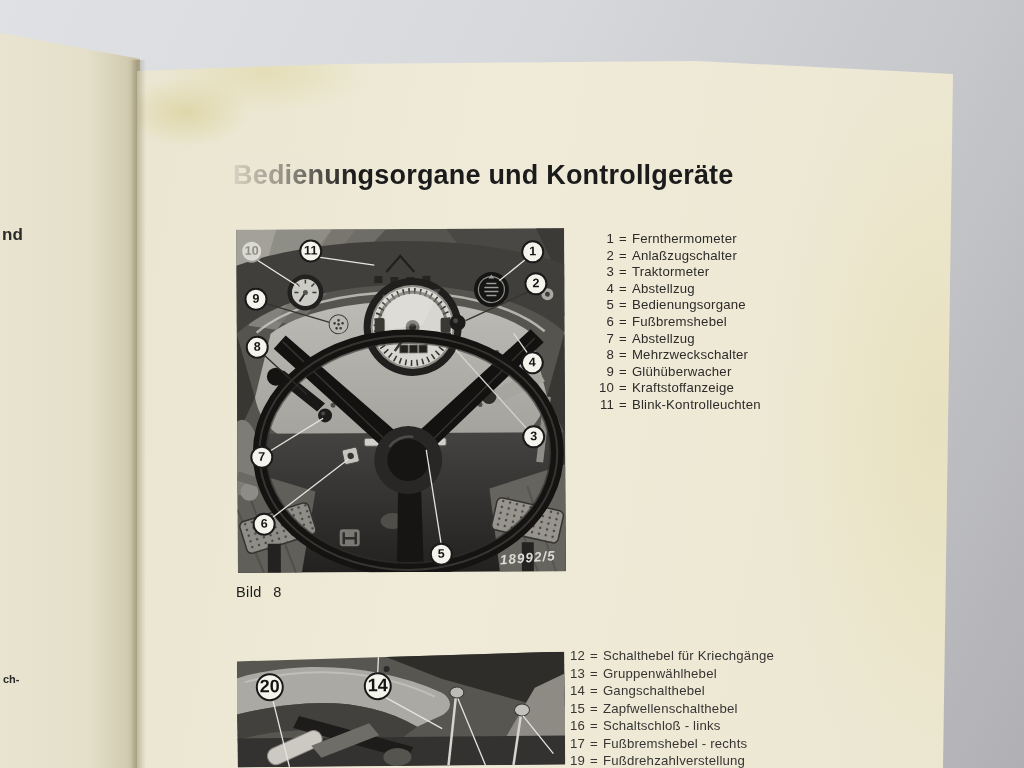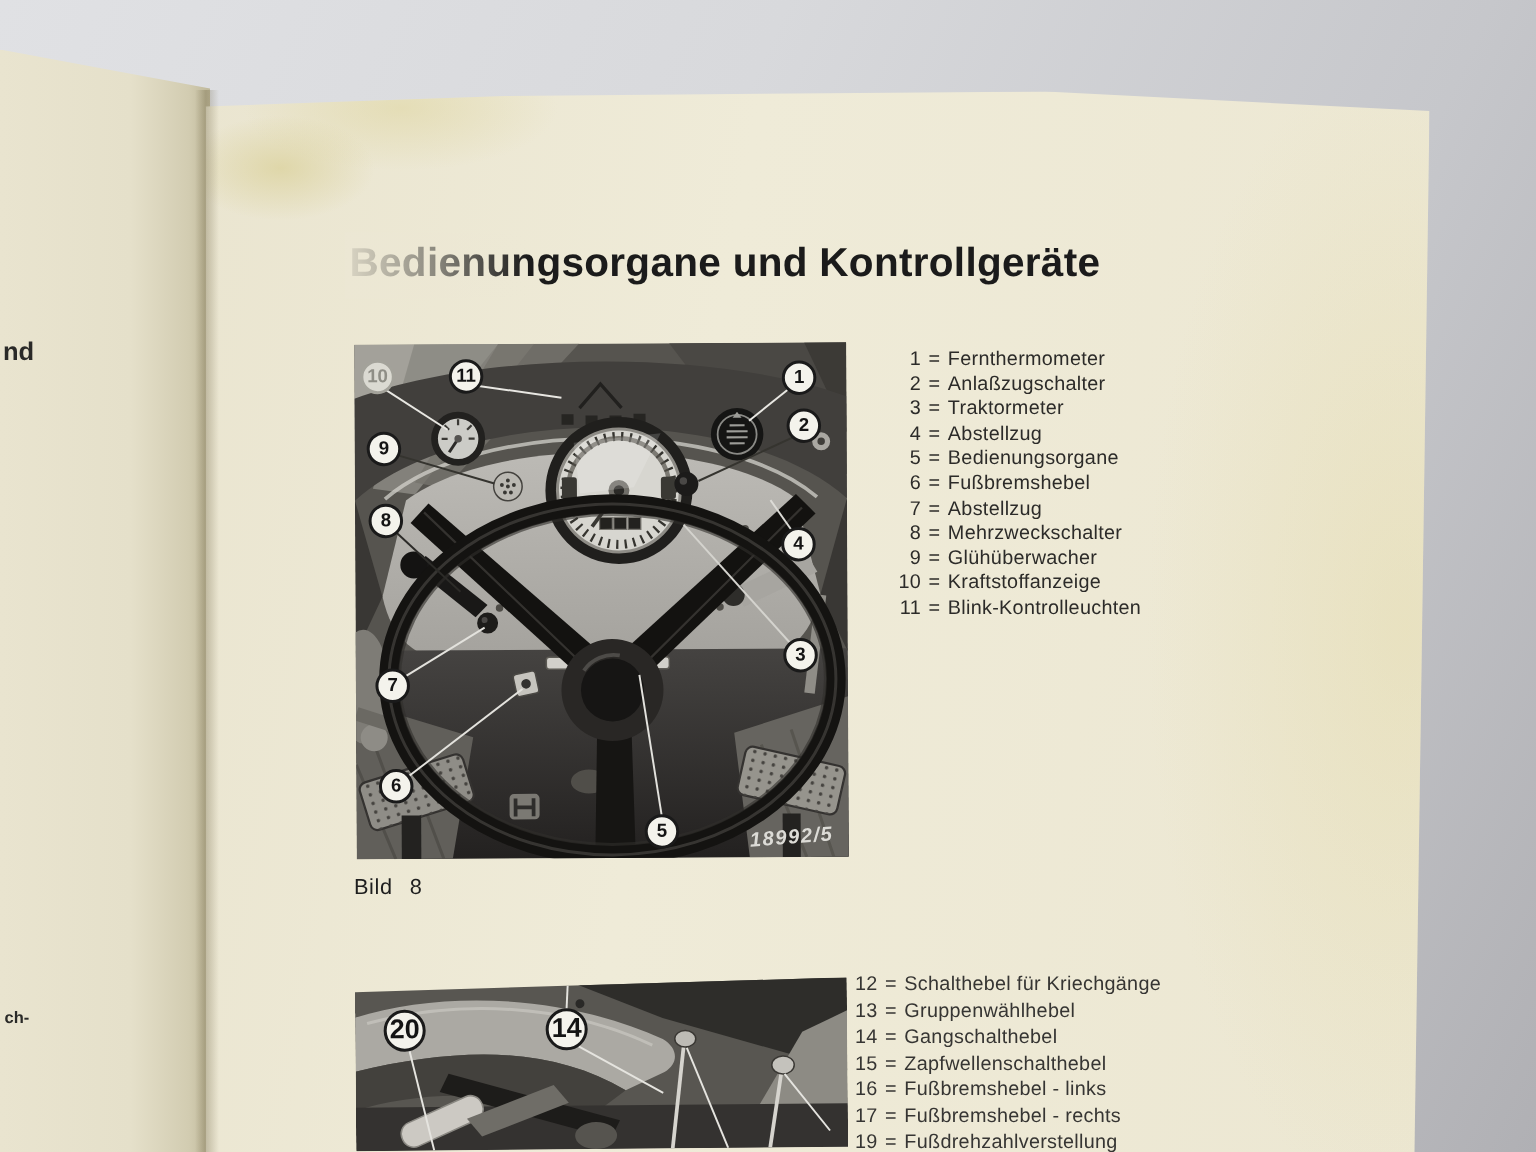--- a/index.html
+++ b/index.html
@@ -353,21 +353,21 @@
           <span class="ll">Gangschalthebel</span>
         </div>
       <div class="lrow">
           <span class="ln">15</span>
           <span class="le">=</span>
           <span class="ll">Zapfwellenschalthebel</span>
         </div>
       <div class="lrow">
           <span class="ln">16</span>
           <span class="le">=</span>
-          <span class="ll">Fußbremshebel - links</span>
+          <span class="ll">Schaltschloß - links</span>
         </div>
       <div class="lrow">
           <span class="ln">17</span>
           <span class="le">=</span>
           <span class="ll">Fußbremshebel - rechts</span>
         </div>
       <div class="lrow">
           <span class="ln">19</span>
           <span class="le">=</span>
           <span class="ll">Fußdrehzahlverstellung</span>

